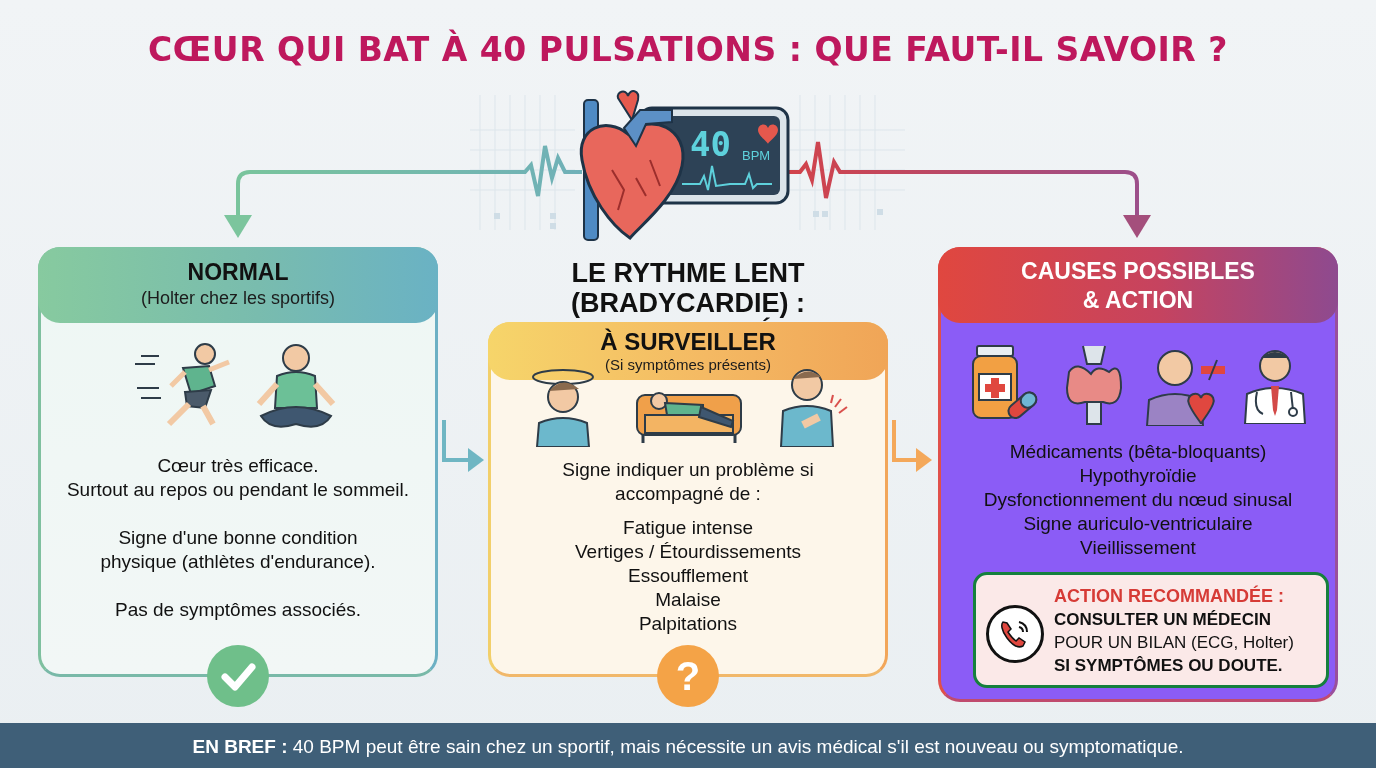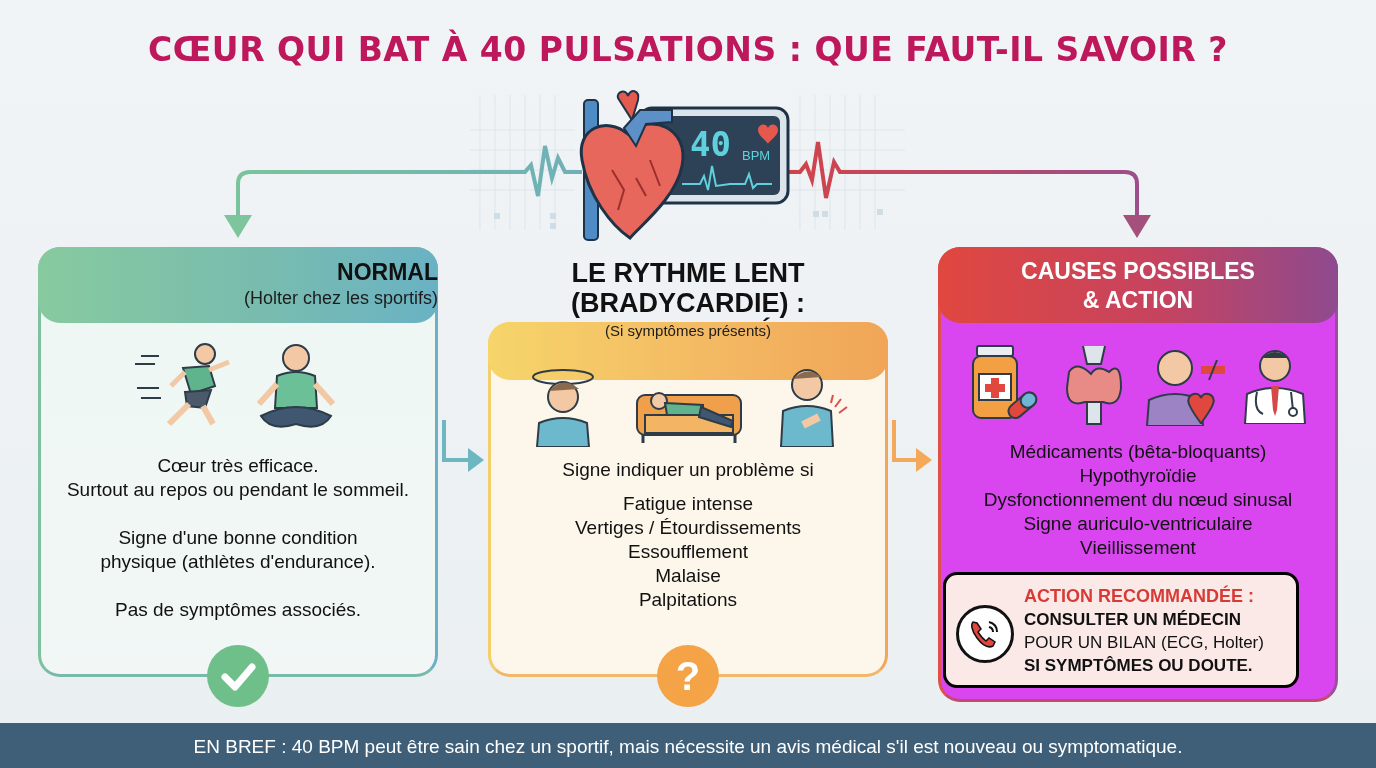--- a/index.html
+++ b/index.html
@@ -23,56 +23,56 @@
   }
   .card-head {
     position: absolute; left: -3px; right: -3px; top: -3px;
     border-radius: 22px 22px 22px 22px; text-align: center;
   }
   .card-body-text { position: absolute; left: 0; right: 0; text-align: center; font-size: 19px; line-height: 24px; }
 
   
   #card-normal { left: 38px; top: 247px; width: 400px; height: 430px; border-color: #7fc09f; border-right-color:#6cb0c4; border-bottom-color:#79b9a8;
     background: linear-gradient(180deg, #eef7f4 0%, #f2f7f6 100%); }
-  #card-normal .card-head { height: 76px; background: linear-gradient(90deg, #87ca9f 0%, #79bcae 55%, #6ab2c4 100%); text-align: right; }
+  #card-normal .card-head { height: 76px; background: linear-gradient(90deg, #87ca9f 0%, #79bcae 55%, #6ab2c4 100%); }
   .head-title { font-weight: 700; font-size: 23px; padding-top: 12px; color: #111; }
   .head-sub { font-size: 18px; color: #1c1c1c; margin-top: 2px; }
 
   
   .mid-heading { position: absolute; left: 460px; top: 258px; width: 456px; text-align: center;
     font-weight: 700; font-size: 27px; line-height: 30px; color: #111; }
   #card-watch { left: 488px; top: 322px; width: 400px; height: 355px; border-color: #f2cf6a; border-right-color:#f2a65a; border-bottom-color:#f1b86a;
     background: #fdf6ea; }
   #card-watch .card-head { height: 58px; background: linear-gradient(90deg, #f6d56a 0%, #f4b963 55%, #f0a557 100%); }
   #card-watch .head-title { font-size: 24px; padding-top: 6px; }
   #card-watch .head-sub { font-size: 15px; margin-top: 0; }
 
   
   #card-causes { left: 938px; top: 247px; width: 400px; height: 455px; border-color: #e0504a; border-right-color:#9a4f9c; border-bottom-color:#c04b6e;
-    background: #d946ef; }
+    background: #8b5cf6; }
   #card-causes .card-head { height: 76px; background: linear-gradient(90deg, #e0473f 0%, #c6435f 55%, #8e4a8f 100%); }
   #card-causes .head-title { color: #fff; font-size: 23px; padding-top: 10px; line-height: 29px; font-weight: 700; }
 
   .action-box {
-    position: absolute; left: 2px; top: 322px; width: 356px; height: 116px;
-    border: 3px solid #000000; border-radius: 14px; background: #fbe9e8;
+    position: absolute; left: 32px; top: 322px; width: 356px; height: 116px;
+    border: 3px solid #15803d; border-radius: 14px; background: #fbe9e8;
   }
   .action-title { position: absolute; left: 78px; top: 11px; font-weight: 700; font-size: 18px; color: #d63b36; }
   .action-line { position: absolute; left: 78px; font-weight: 700; font-size: 17px; color: #111; }
   .phone-circle { position: absolute; left: 10px; top: 30px; width: 58px; height: 58px; border: 3px solid #111; border-radius: 50%; background: #fff; }
 
   .badge { position: absolute; width: 62px; height: 62px; border-radius: 50%; }
   .badge-ok { left: 207px; top: 645px; background: #6fbf8a; }
   .badge-q { left: 657px; top: 645px; background: #f4a347; color: #fff; font-weight: 700; font-size: 40px; text-align: center; line-height: 62px; }
 
   .footer {
     position: absolute; left: 0; top: 723px; width: 1376px; height: 45px;
     background: #3f5f78; color: #fff; text-align: center; font-size: 19px; line-height: 47px;
   }
-  .footer b { font-weight: 400; }
+  .footer b { font-weight: 700; }
 
   .icon { position: absolute; }
 </style>
 </head>
 <body>
 
 <div class="title">CŒUR QUI BAT À 40 PULSATIONS : QUE FAUT-IL SAVOIR ?</div>
 
 <svg class="connectors" viewBox="0 0 1376 768">
 
@@ -186,20 +186,21 @@
     </svg>
 </div>
 
 <div class="mid-heading">
   <div>LE RYTHME LENT (BRADYCARDIE) :</div>
   <div>NORMAL OU INQUIÉTANT ?</div>
 </div>
 
 <div class="card" id="card-watch">
   <div class="card-head">
+    <div class="head-title">À SURVEILLER</div>
     <div class="head-sub">(Si symptômes présents)</div>
   </div>
   <svg class="icon" style="left:36px;top:38px" width="80" height="84">
     <ellipse cx="36" cy="14" rx="30" ry="7" fill="none" stroke="#2e3c48" stroke-width="2"></ellipse>
     <circle cx="36" cy="34" r="15" fill="#f2c9a4" stroke="#2e3c48" stroke-width="2"></circle>
     <path d="M22 28 Q36 12 52 26" fill="#8a6a4e"></path>
     <path d="M10 84 L12 60 Q36 50 60 60 L62 84 Z" fill="#6cb8cc" stroke="#2e3c48" stroke-width="2"></path>
   </svg>
   <svg class="icon" style="left:142px;top:56px" width="112" height="66">
     <rect x="4" y="14" width="104" height="40" rx="8" fill="#f0a04a" stroke="#2e3c48" stroke-width="2"></rect>
@@ -216,20 +217,21 @@
     <path d="M8 84 L10 48 Q34 38 58 48 L60 84 Z" fill="#6cb8cc" stroke="#2e3c48" stroke-width="2"></path>
     <path d="M30 62 L46 54" stroke="#f2c9a4" stroke-width="8"></path>
     <g stroke="#d9504c" stroke-width="2">
         <line x1="62" y1="44" x2="68" y2="36"></line>
         <line x1="66" y1="50" x2="74" y2="44"></line>
         <line x1="58" y1="40" x2="60" y2="32"></line>
       </g>
   </svg>
   <div class="card-body-text" style="top:133px">
     <div>Signe indiquer un problème si</div>
+    <div>accompagné de :</div>
     <div style="height:10px"></div>
     <div>Fatigue intense</div>
     <div>Vertiges / Étourdissements</div>
     <div>Essoufflement</div>
     <div>Malaise</div>
     <div>Palpitations</div>
   </div>
 </div>
 <div class="badge badge-q">?</div>
 

